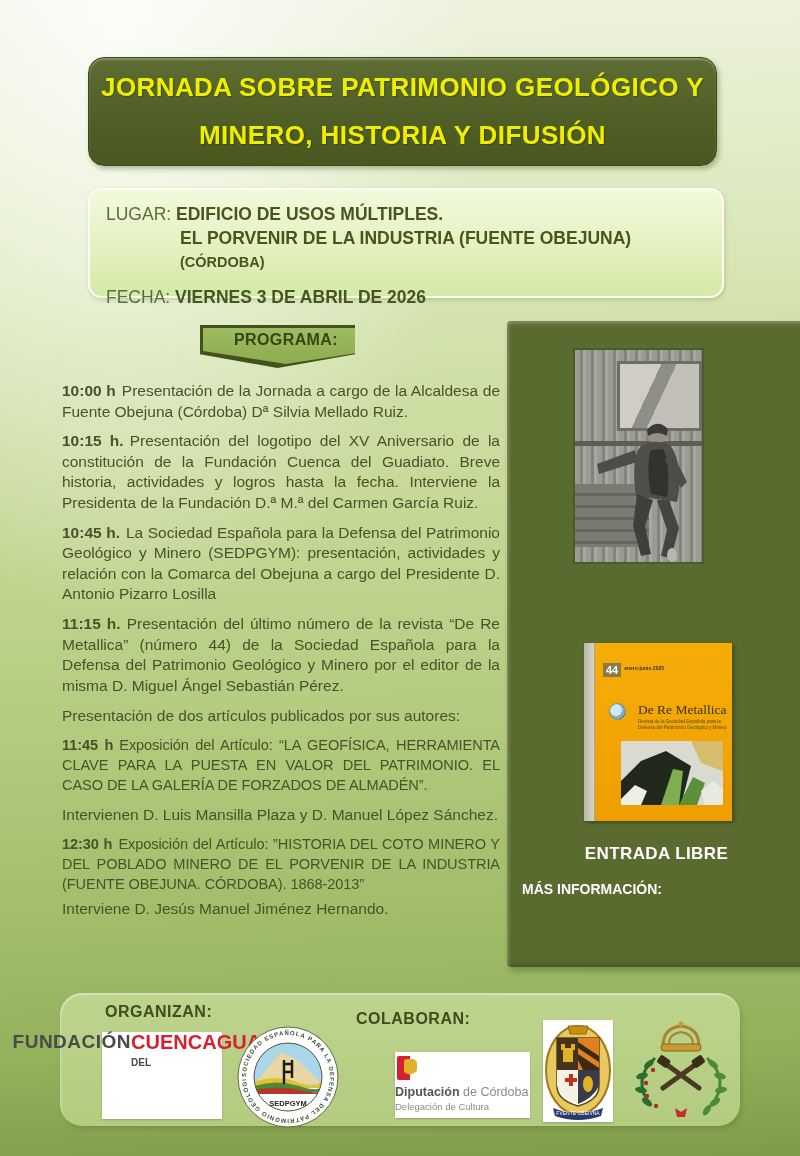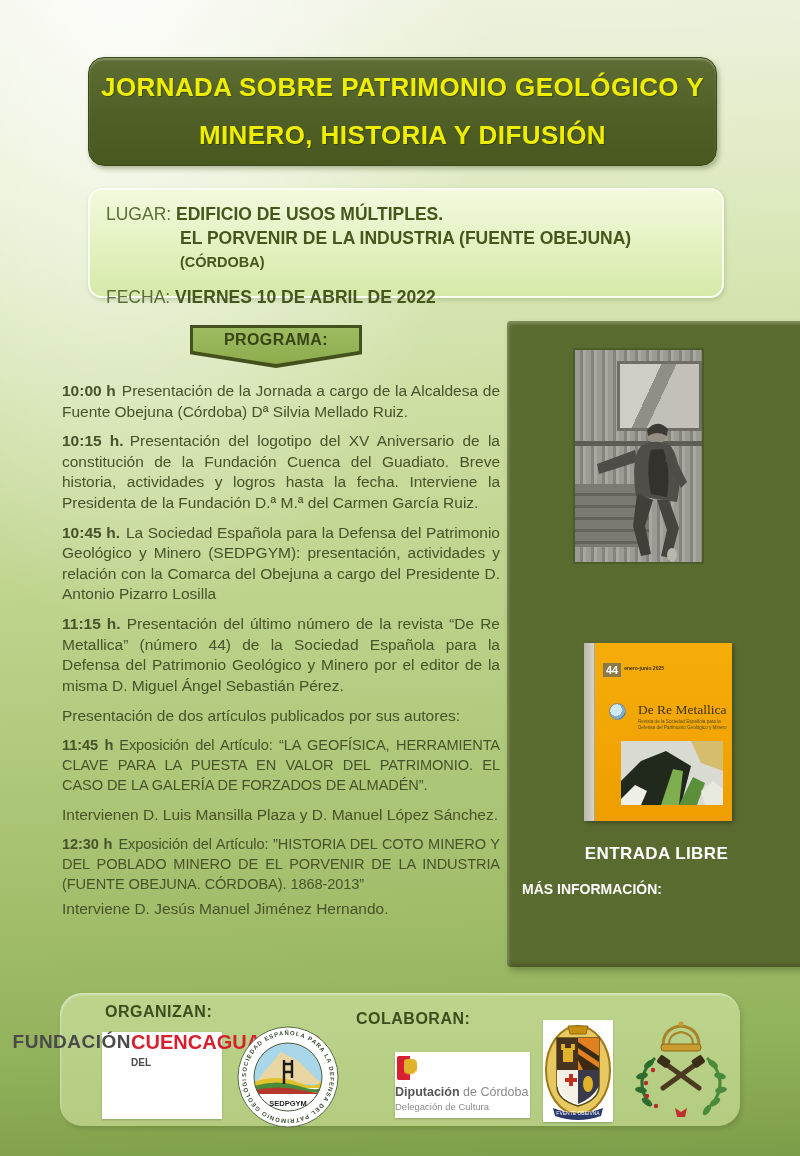--- a/index.html
+++ b/index.html
@@ -32,21 +32,21 @@
     padding:13px 16px 0 16px;color:#4c5c26;
   }
   .info-row{font-size:17.5px;line-height:1.35;}
   .info-label{font-weight:normal;color:#5c6d36;}
   .info-strong{font-weight:bold;color:#46561d;}
   .info-small{font-weight:bold;font-size:14.5px;color:#46561d;}
   .info-indent{padding-left:74px;}
   .info-gap{height:12px;}
   
   .pennant-outer{
-    position:absolute;left:190px;top:325px;width:172px;height:43px;
+    position:absolute;left:200px;top:325px;width:155px;height:43px;
     background:#44511d;
     clip-path:polygon(0 0,100% 0,100% 68%,50% 100%,0 68%);
     filter:drop-shadow(2px 2px 2px rgba(60,75,30,.4));
   }
   .pennant-inner{
     position:absolute;left:3px;top:3px;width:166px;height:36px;
     background:linear-gradient(180deg,#9dbb60,#8cac4e);
     clip-path:polygon(0 0,100% 0,100% 64%,50% 100%,0 64%);
     display:flex;justify-content:center;
   }
@@ -140,21 +140,21 @@
       <span class="info-label">LUGAR:</span>
       <span class="info-strong">EDIFICIO DE USOS MÚLTIPLES.</span>
     </div>
     <div class="info-row info-indent">
       <span class="info-strong">EL PORVENIR DE LA INDUSTRIA (FUENTE OBEJUNA)</span>
       <span class="info-small">(CÓRDOBA)</span>
     </div>
     <div class="info-gap"></div>
     <div class="info-row">
       <span class="info-label">FECHA:</span>
-      <span class="info-strong">VIERNES 10 DE ABRIL DE 2022</span>
+      <span class="info-strong">VIERNES 3 DE ABRIL DE 2026</span>
     </div>
   </div>
 
   <div class="pennant-outer">
     <div class="pennant-inner">
       <span class="pennant-text">PROGRAMA:</span>
     </div>
   </div>
 
   <div class="program-col">

